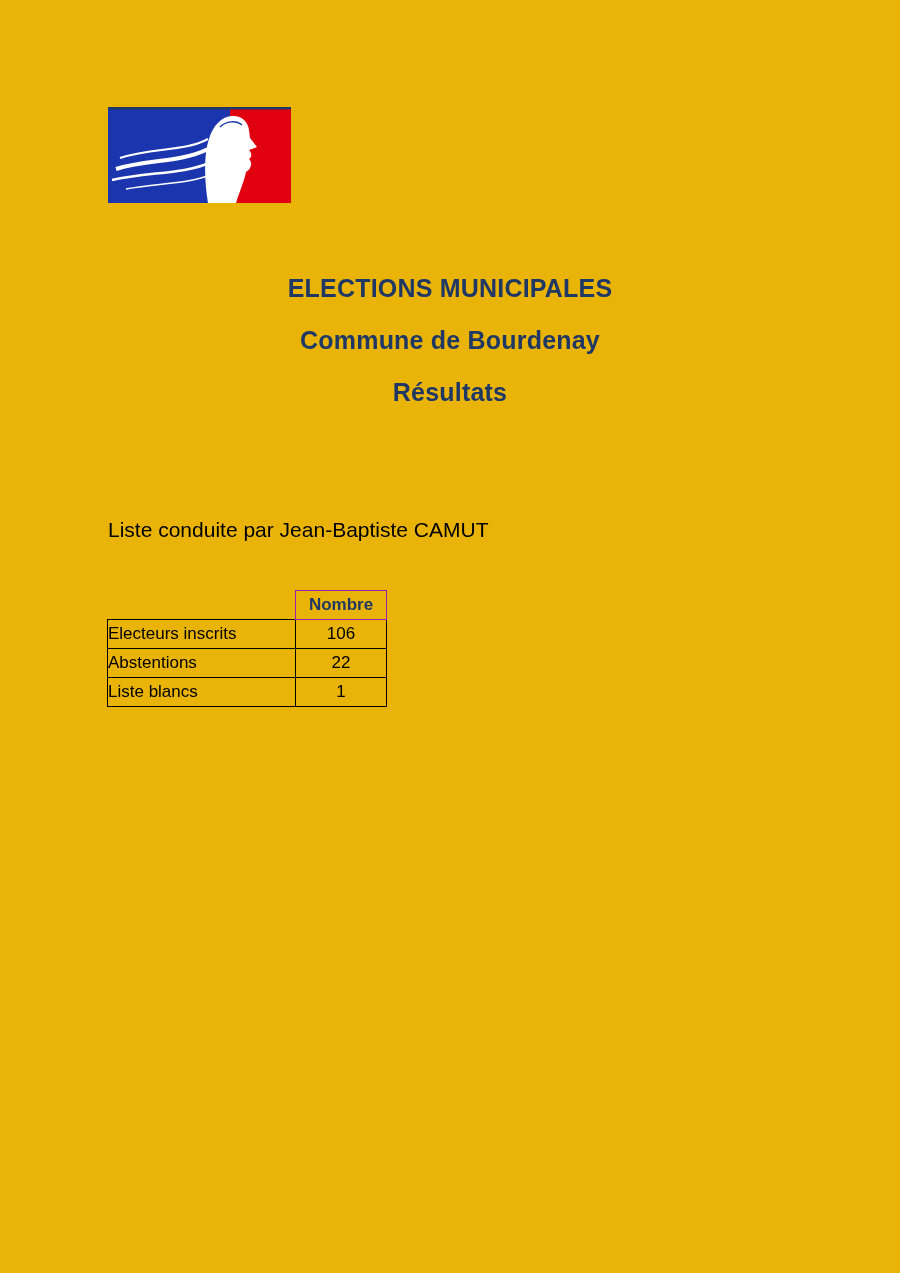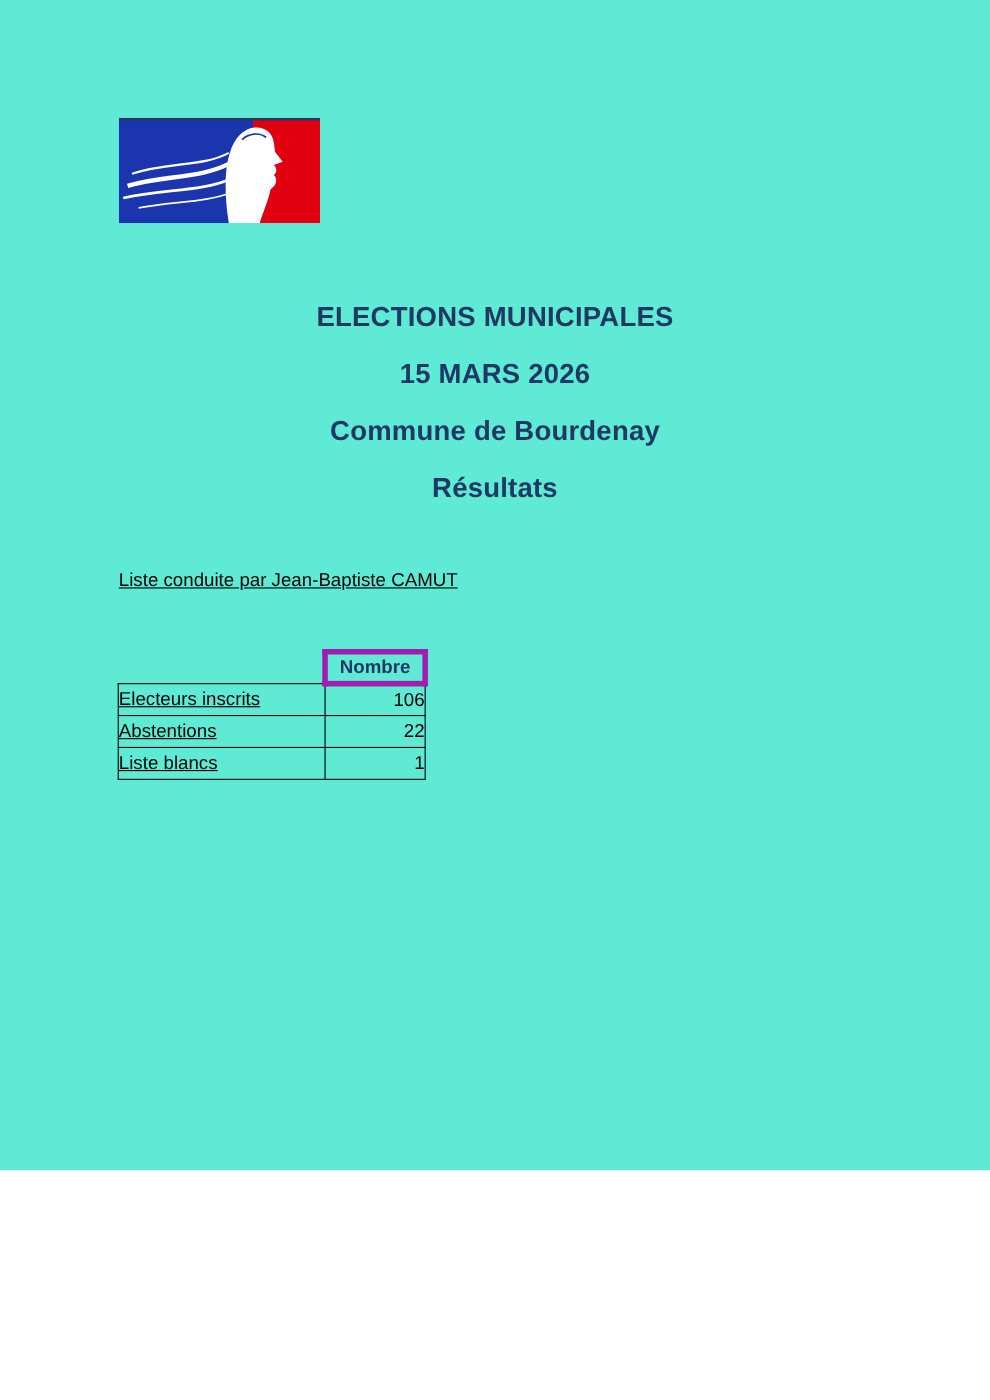--- a/index.html
+++ b/index.html
@@ -2,22 +2,22 @@
 <html><head>
 <meta charset="utf-8">
 <style>
   * { box-sizing: border-box; margin: 0; padding: 0; }
   html, body { background: #ffffff; }
   body { font-family: "Liberation Sans", sans-serif; }
 
   .page {
     position: relative;
     width: 900px;
-    height: 1064px;
-    background: #5eead4;
+    height: 1273px;
+    background: #eab308;
     overflow: hidden;
     margin: 0 auto;
   }
 
   .logo {
     position: absolute;
     left: 108px;
     top: 107px;
     width: 183px;
     height: 96px;
@@ -34,59 +34,57 @@
     font-weight: bold;
     font-size: 25px;
     letter-spacing: 0.2px;
   }
   .title-line { height: 52px; line-height: 52px; }
 
   .subtitle {
     position: absolute;
     top: 518px;
     left: 108px;
-    font-size: 17px;
+    font-size: 21px;
     color: #000000;
-    text-decoration: underline;
   }
 
   table.results {
     position: absolute;
     left: 107px;
     top: 590px;
     border-collapse: collapse;
     font-size: 17px;
     color: #000000;
     table-layout: fixed;
   }
   table.results td { padding: 0; }
   td.nohead { border: none; width: 188px; }
   td.head {
-    border: 5px solid #a21caf;
+    border: 1px solid #a21caf;
     width: 91px;
     height: 29px;
     text-align: center;
     vertical-align: middle;
     font-weight: bold;
     color: #1F3864;
   }
   td.label {
     border: 1px solid #000;
     width: 188px;
     height: 29px;
     vertical-align: middle;
     padding-left: 6px;
-    text-decoration: underline;
   }
   td.value {
     border: 1px solid #000;
     width: 91px;
     height: 29px;
     vertical-align: middle;
-    text-align: right;
+    text-align: center;
   }
   tr.tall td { height: 45px; vertical-align: bottom; padding-bottom: 4px; }
 </style>
 </head>
 <body>
 
 <div class="page">
 
   <div class="logo">
     <svg viewBox="0 0 183 96" aria-hidden="true">
@@ -112,21 +110,20 @@
       <path d="M 18,82 C 50,76 80,77 102,68" stroke="#ffffff" stroke-width="1.6" fill="none"></path>
 
       <path d="M 112,20 C 118,14 128,13 134,18" stroke="#1A35AE" stroke-width="1.5" fill="none"></path>
 
       <rect x="0" y="0" width="183" height="2.5" fill="#1F3864"></rect>
     </svg>
   </div>
 
   <div class="titles">
     <div class="title-line">ELECTIONS MUNICIPALES</div>
-    <div class="title-line">15 MARS 2026</div>
     <div class="title-line">Commune de Bourdenay</div>
     <div class="title-line">Résultats</div>
   </div>
 
   <div class="subtitle">Liste conduite par Jean-Baptiste CAMUT</div>
 
   <table class="results">
     <tbody>
         <tr>
       <td class="nohead"></td>

